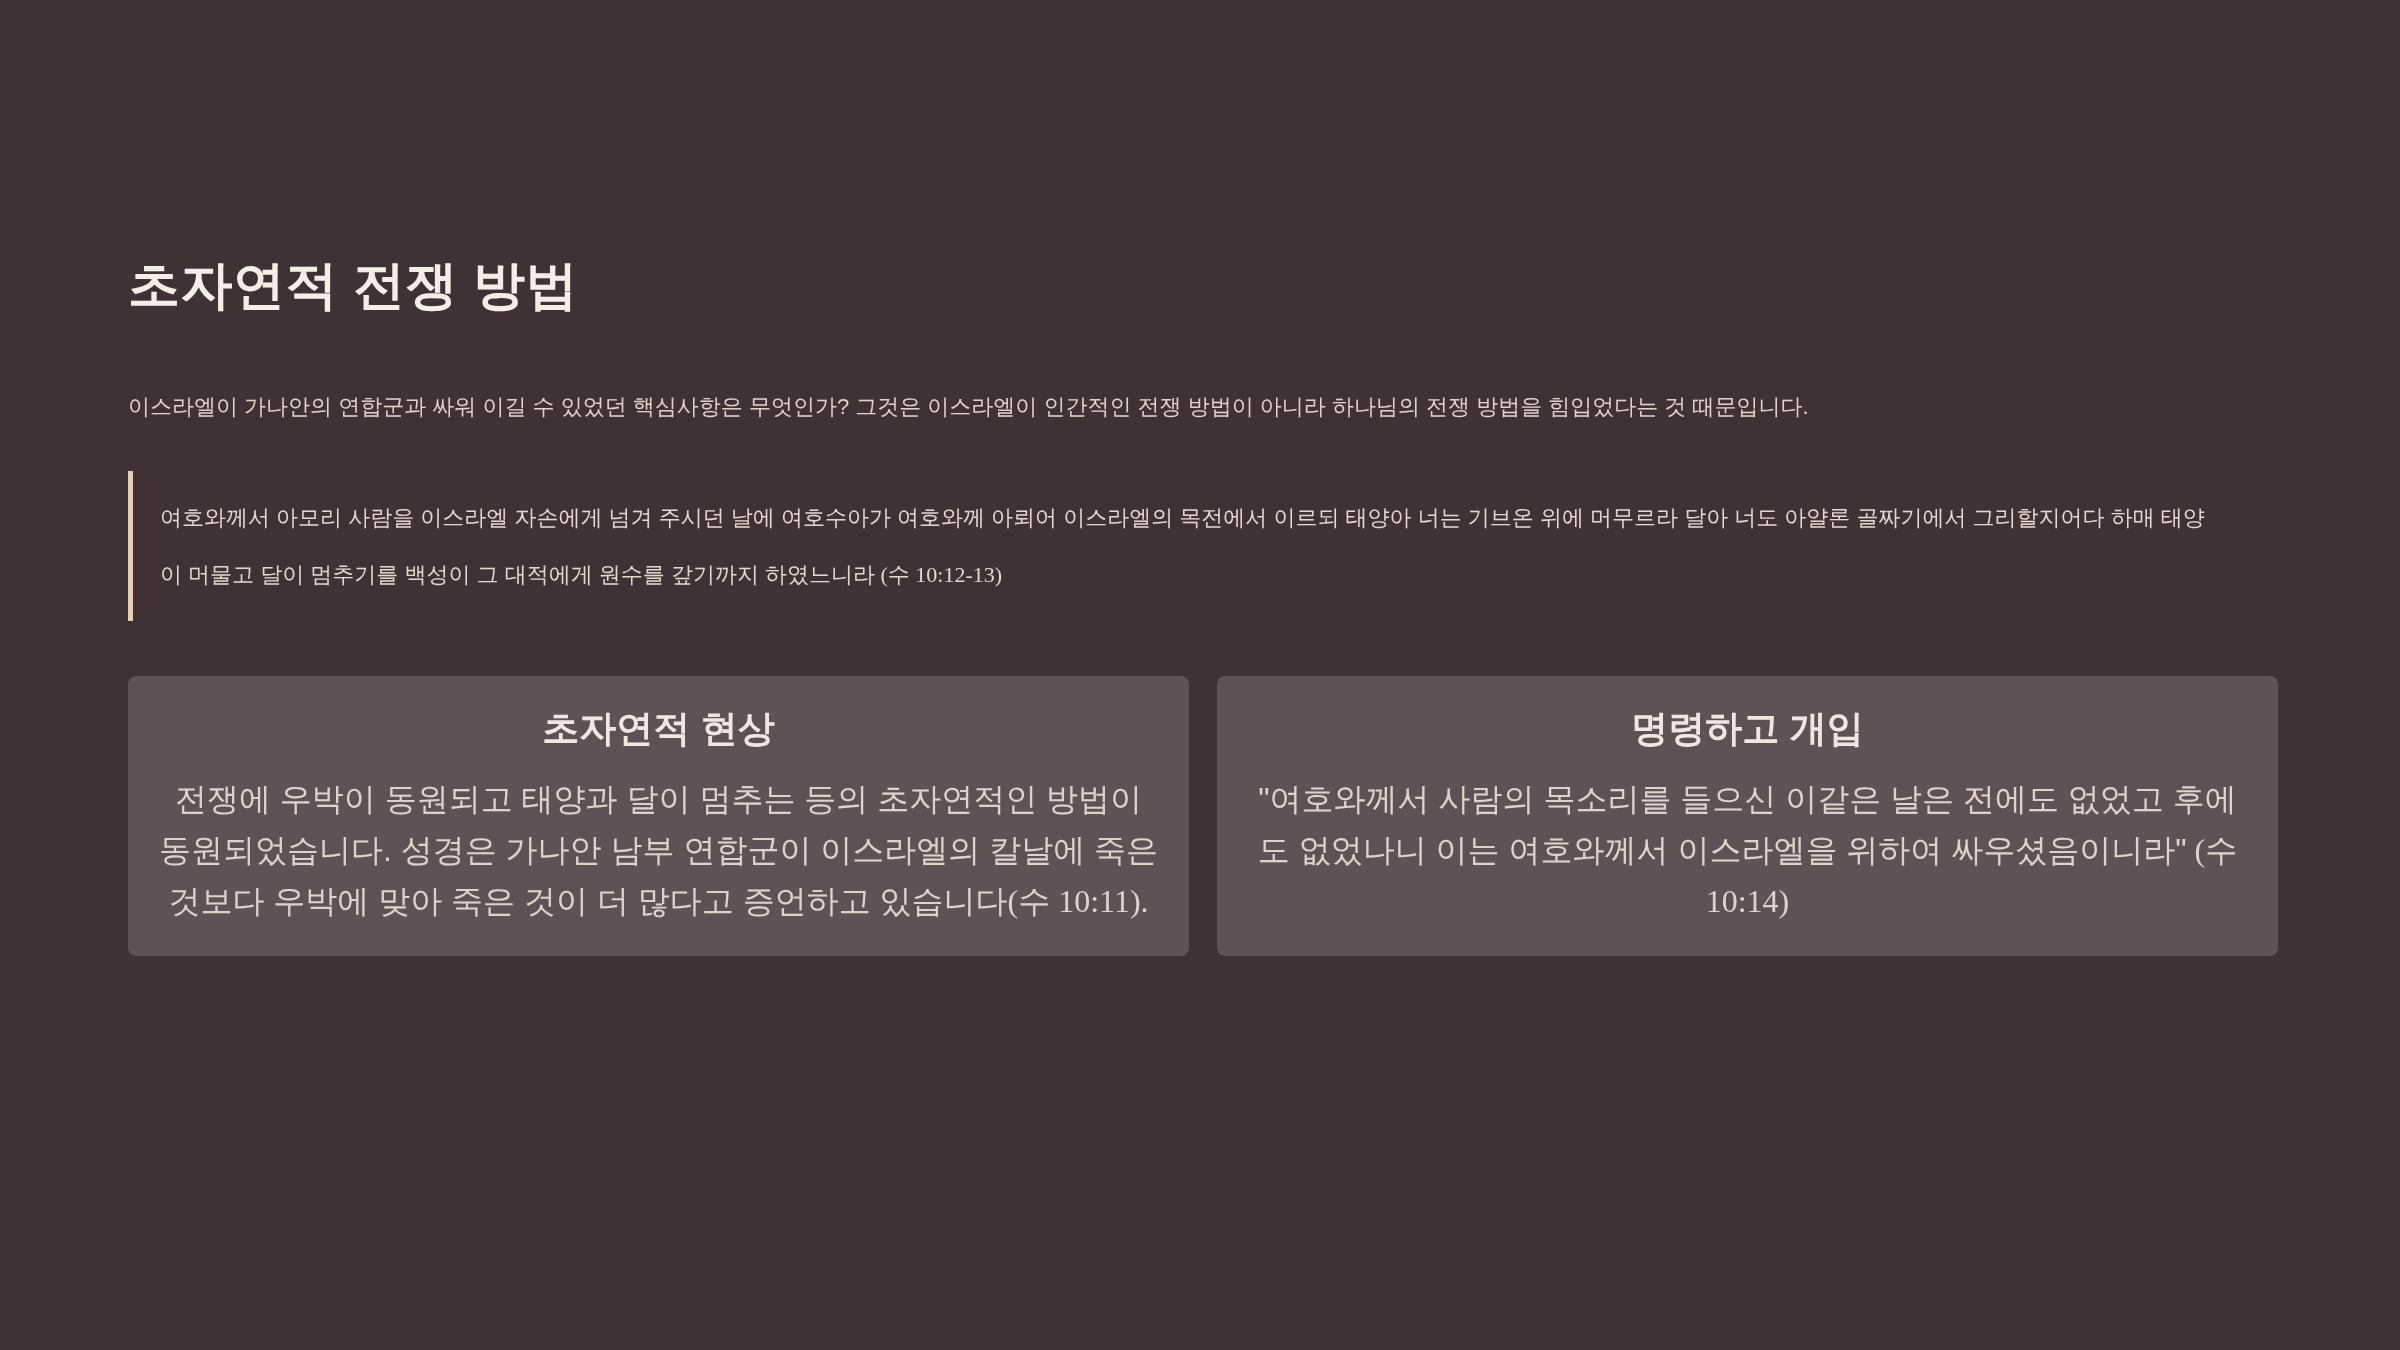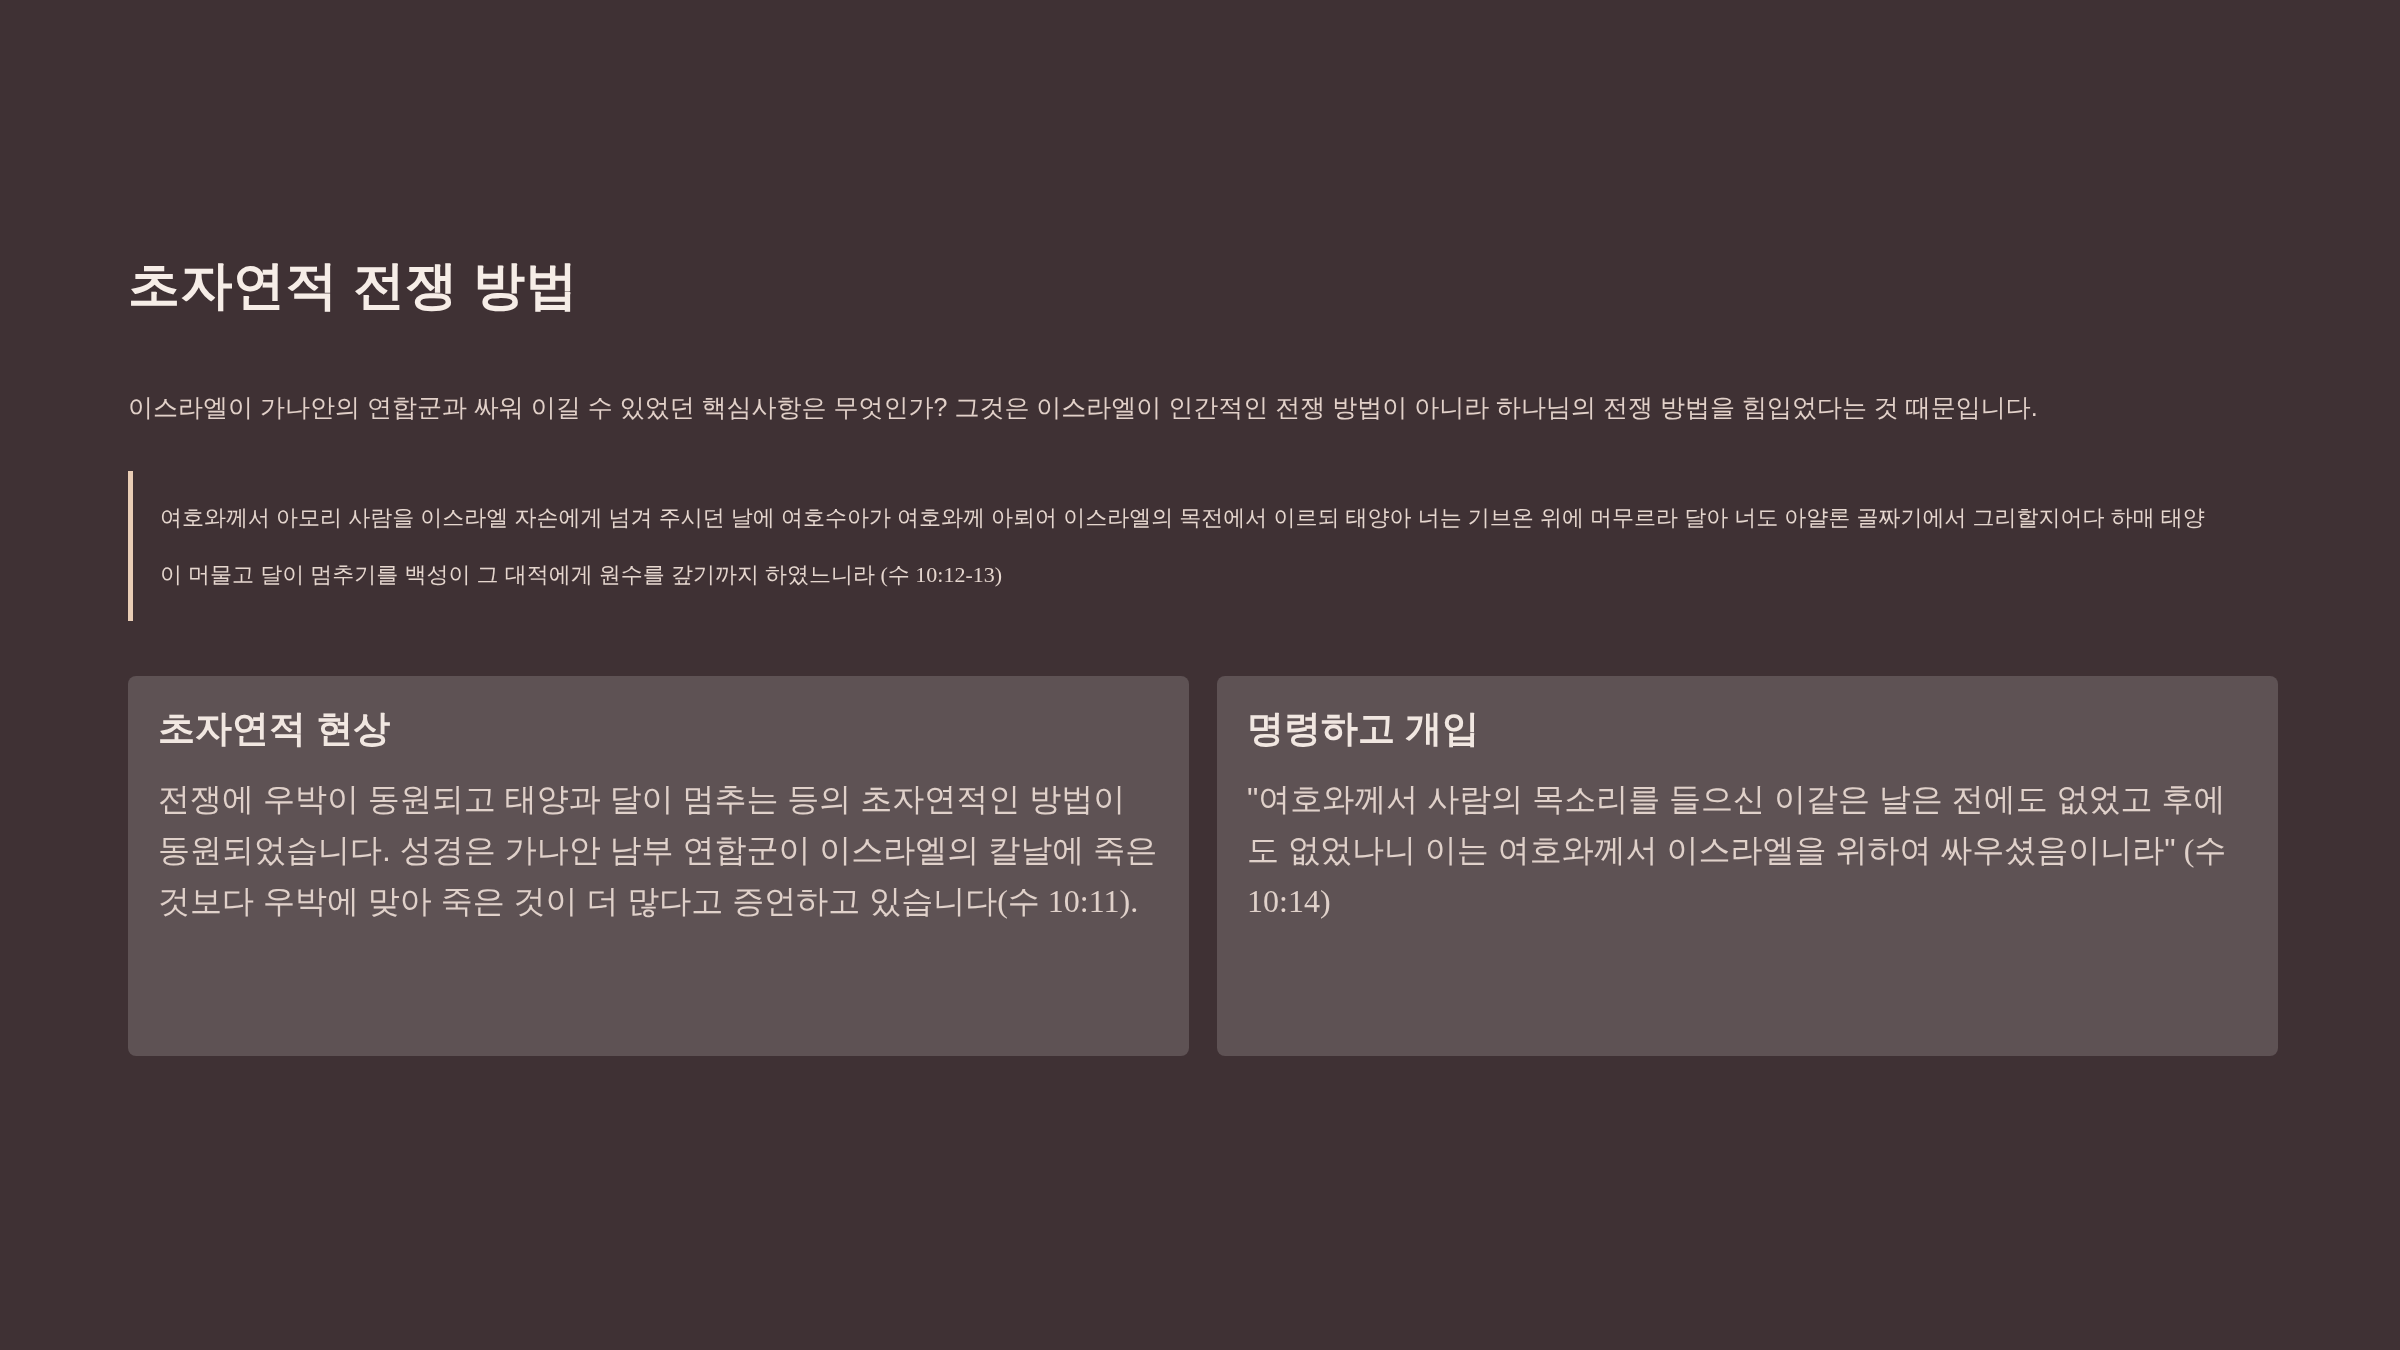--- a/index.html
+++ b/index.html
@@ -25,21 +25,21 @@
     margin: 0;
     font-size: 52px;
     line-height: 67px;
     font-weight: 700;
     letter-spacing: 0.5px;
     color: #f6ede7;
   }
   .intro {
     margin: 60px 0 0 0;
     max-width: 2156px;
-    font-size: 25px;
+    font-size: 22px;
     line-height: 56px;
     color: #e2d1c9;
   }
   .scripture-quote {
     margin: 36px 0 0 0;
     border-left: 5px solid #e9cdb5;
     padding: 18px 60px 18px 27px;
     font-size: 22px;
     line-height: 57px;
     color: #e5d6ce;
@@ -48,25 +48,26 @@
     font-family: "Liberation Serif", serif;
   }
   .cards {
     margin-top: 55px;
     display: flex;
     gap: 28px;
   }
   .card {
     flex: 1 1 0;
     box-sizing: border-box;
-    height: 380px;
+    height: 280px;
     background: #5e5254;
     border-radius: 8px;
     padding: 30px 30px 28px 30px;
     overflow: hidden;
+    text-align: center;
   }
   .card-title {
     margin: 0 0 22px 0;
     font-size: 37px;
     line-height: 46px;
     font-weight: 700;
     color: #f1e7e1;
   }
   .card-body {
     margin: 0;

